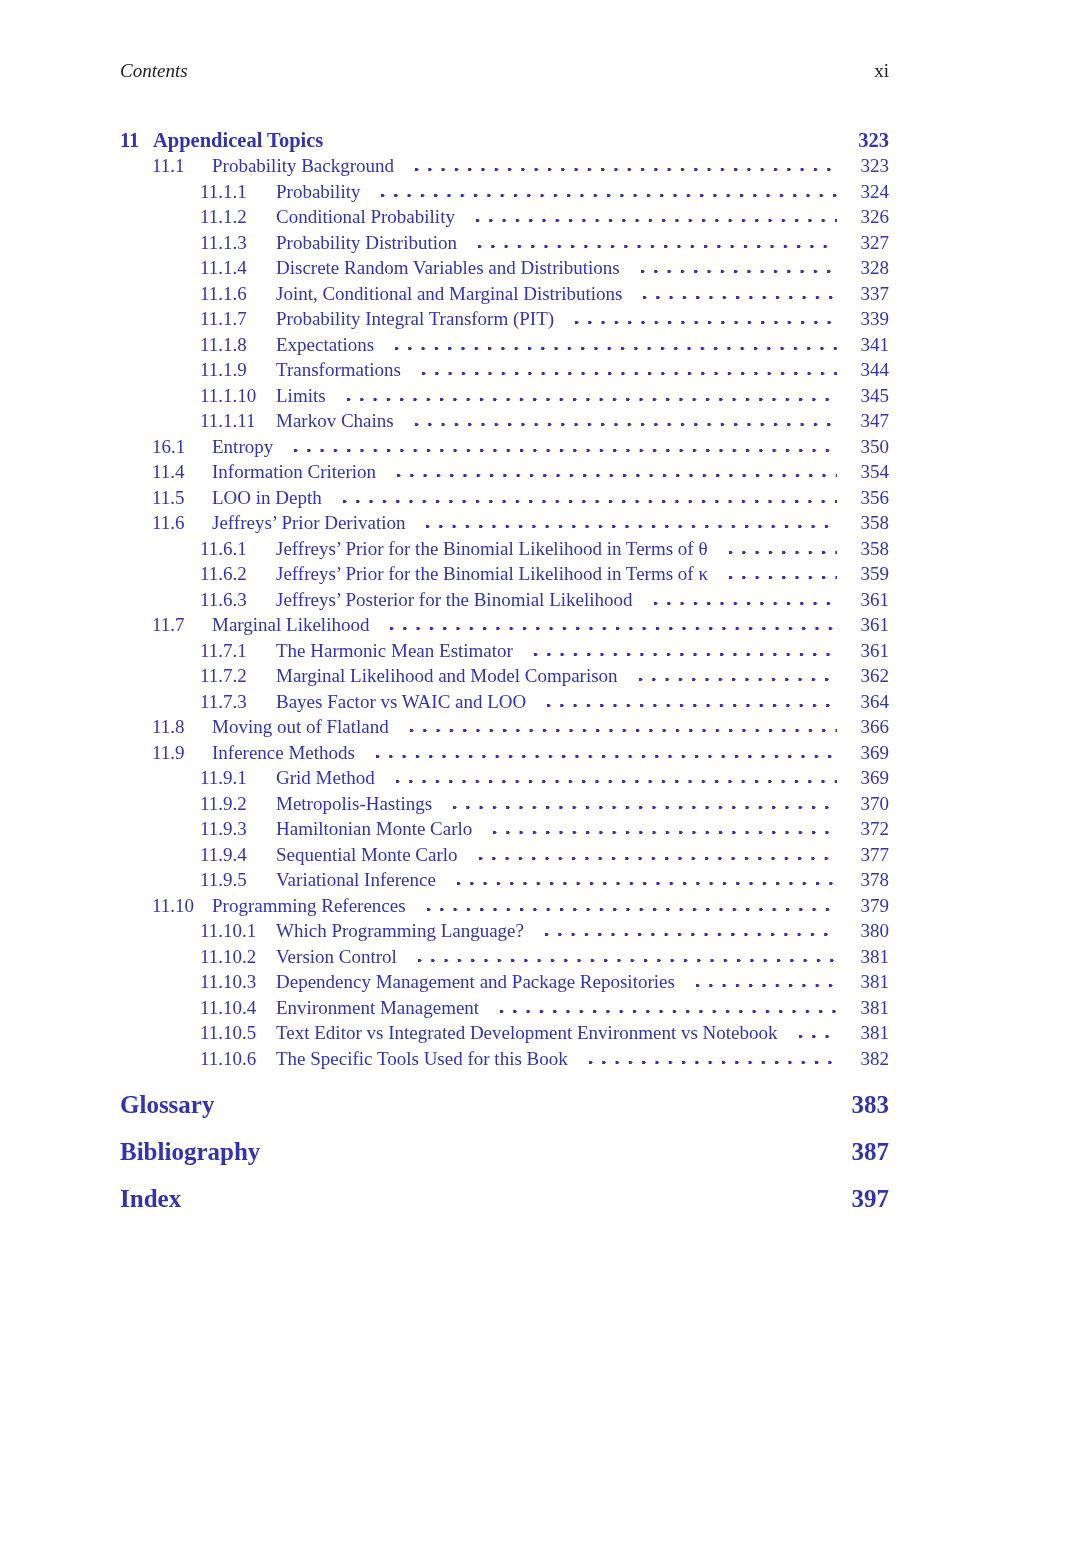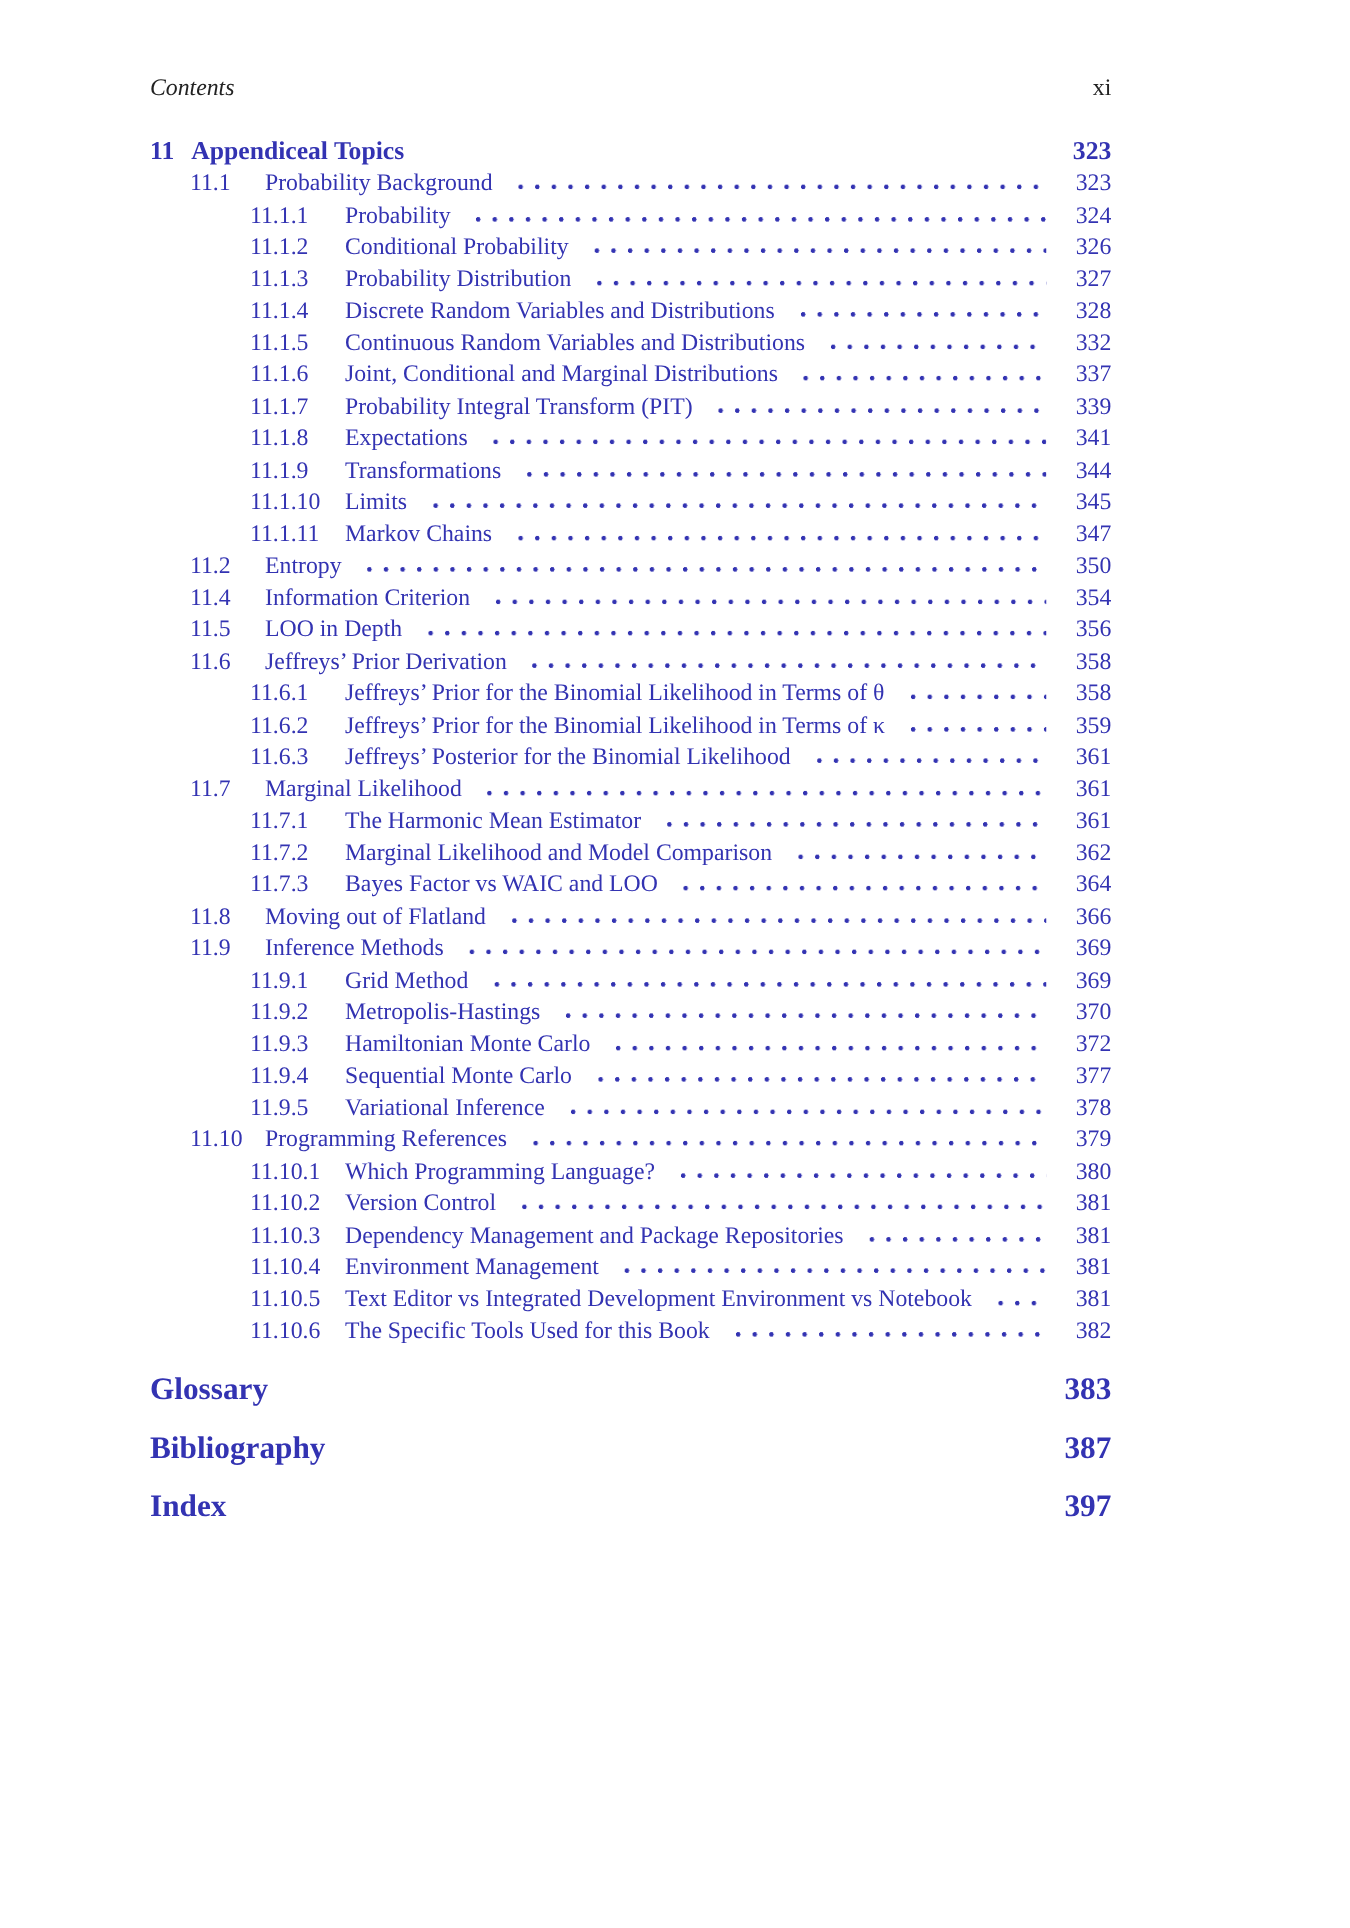--- a/index.html
+++ b/index.html
@@ -42,20 +42,21 @@
     font-weight: bold;
     line-height: 26px;
     cursor: pointer;
   }
   .chapter-row .num {
     min-width: 33px;
     white-space: nowrap;
   }
   .chapter-row .title {
     white-space: nowrap;
+    margin-top: 19px;
   }
   .row {
     display: flex;
     align-items: baseline;
     font-size: 19px;
     line-height: 25.5px;
     cursor: pointer;
     gap: 10px;
   }
   .row.level-1 { padding-left: 32px; }
@@ -138,26 +139,20 @@
     <span class="leader"></span>
     <span class="page-num">327</span>
   </div>
         <div class="row level-2">
     <span class="num">11.1.4</span>
     <span class="title">Discrete Random Variables and Distributions</span>
     <span class="leader"></span>
     <span class="page-num">328</span>
   </div>
         <div class="row level-2">
-    <span class="num">11.1.5</span>
-    <span class="title">Continuous Random Variables and Distributions</span>
-    <span class="leader"></span>
-    <span class="page-num">332</span>
-  </div>
-        <div class="row level-2">
     <span class="num">11.1.6</span>
     <span class="title">Joint, Conditional and Marginal Distributions</span>
     <span class="leader"></span>
     <span class="page-num">337</span>
   </div>
         <div class="row level-2">
     <span class="num">11.1.7</span>
     <span class="title">Probability Integral Transform (PIT)</span>
     <span class="leader"></span>
     <span class="page-num">339</span>
@@ -180,21 +175,21 @@
     <span class="leader"></span>
     <span class="page-num">345</span>
   </div>
         <div class="row level-2">
     <span class="num">11.1.11</span>
     <span class="title">Markov Chains</span>
     <span class="leader"></span>
     <span class="page-num">347</span>
   </div>
         <div class="row level-1">
-    <span class="num">11.2</span>
+    <span class="num">16.1</span>
     <span class="title">Entropy</span>
     <span class="leader"></span>
     <span class="page-num">350</span>
   </div>
         <div class="row level-1">
     <span class="num">11.4</span>
     <span class="title">Information Criterion</span>
     <span class="leader"></span>
     <span class="page-num">354</span>
   </div>

